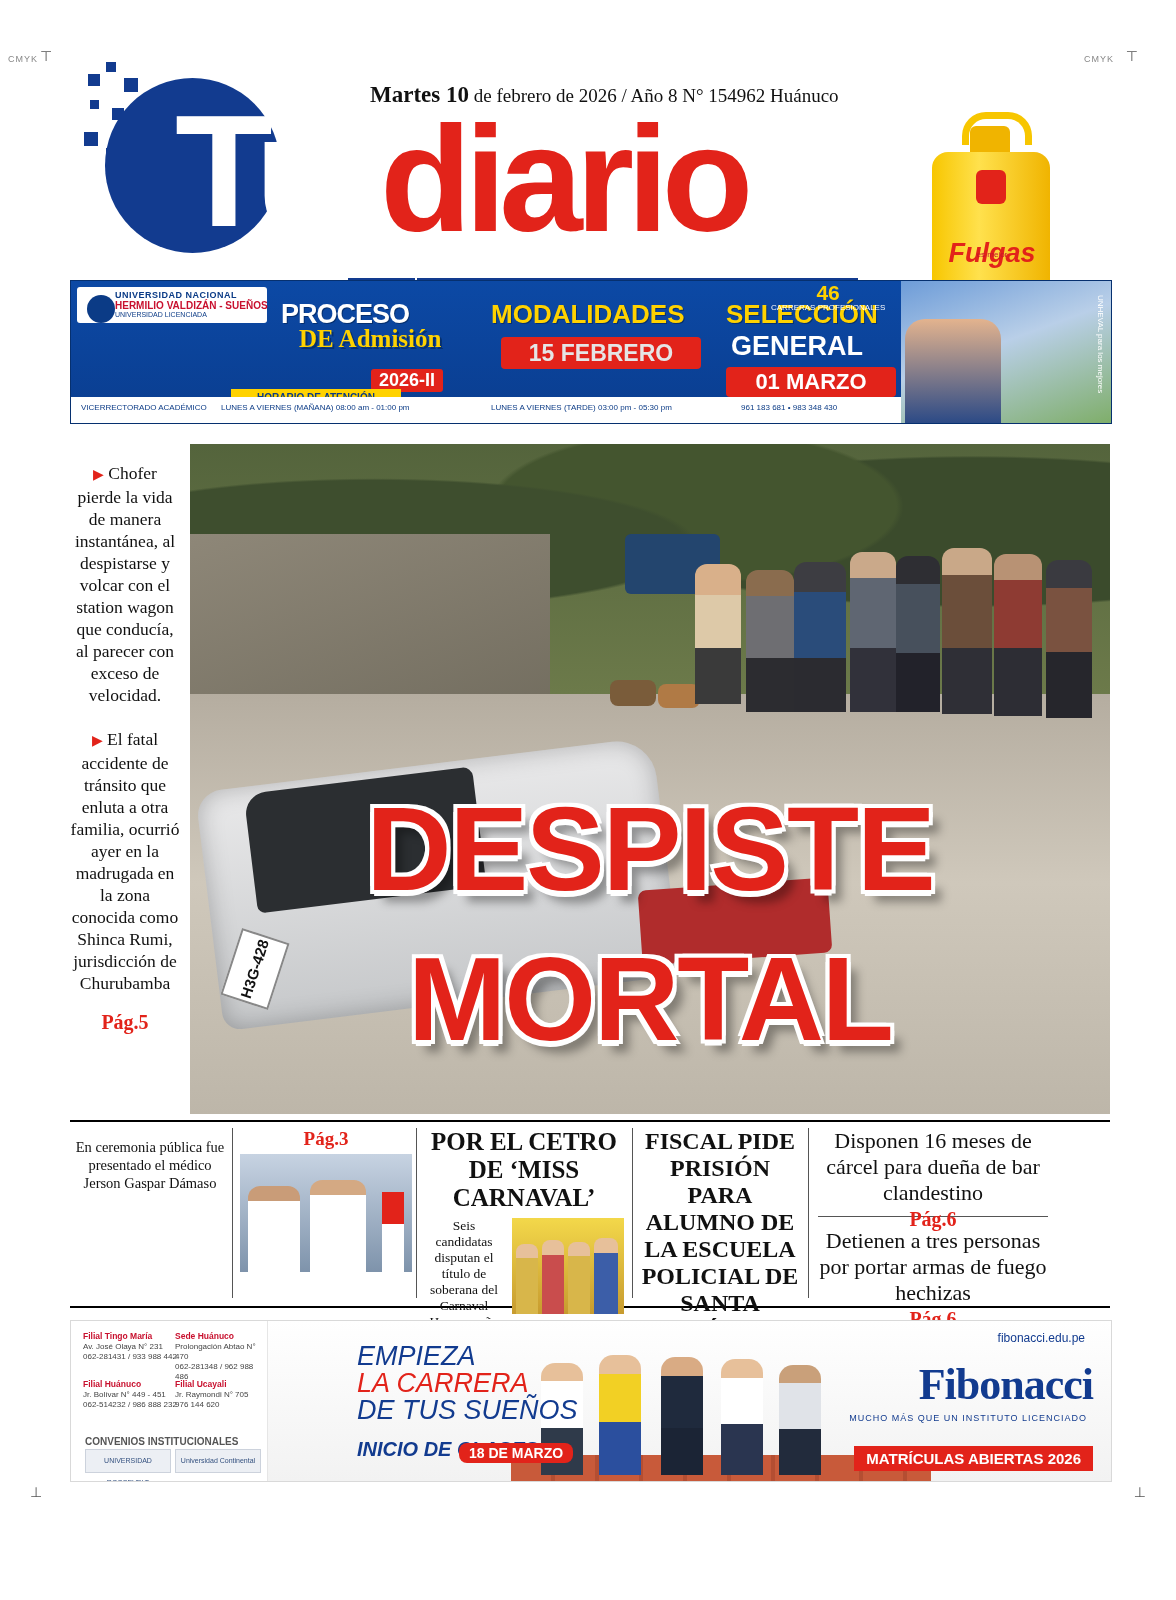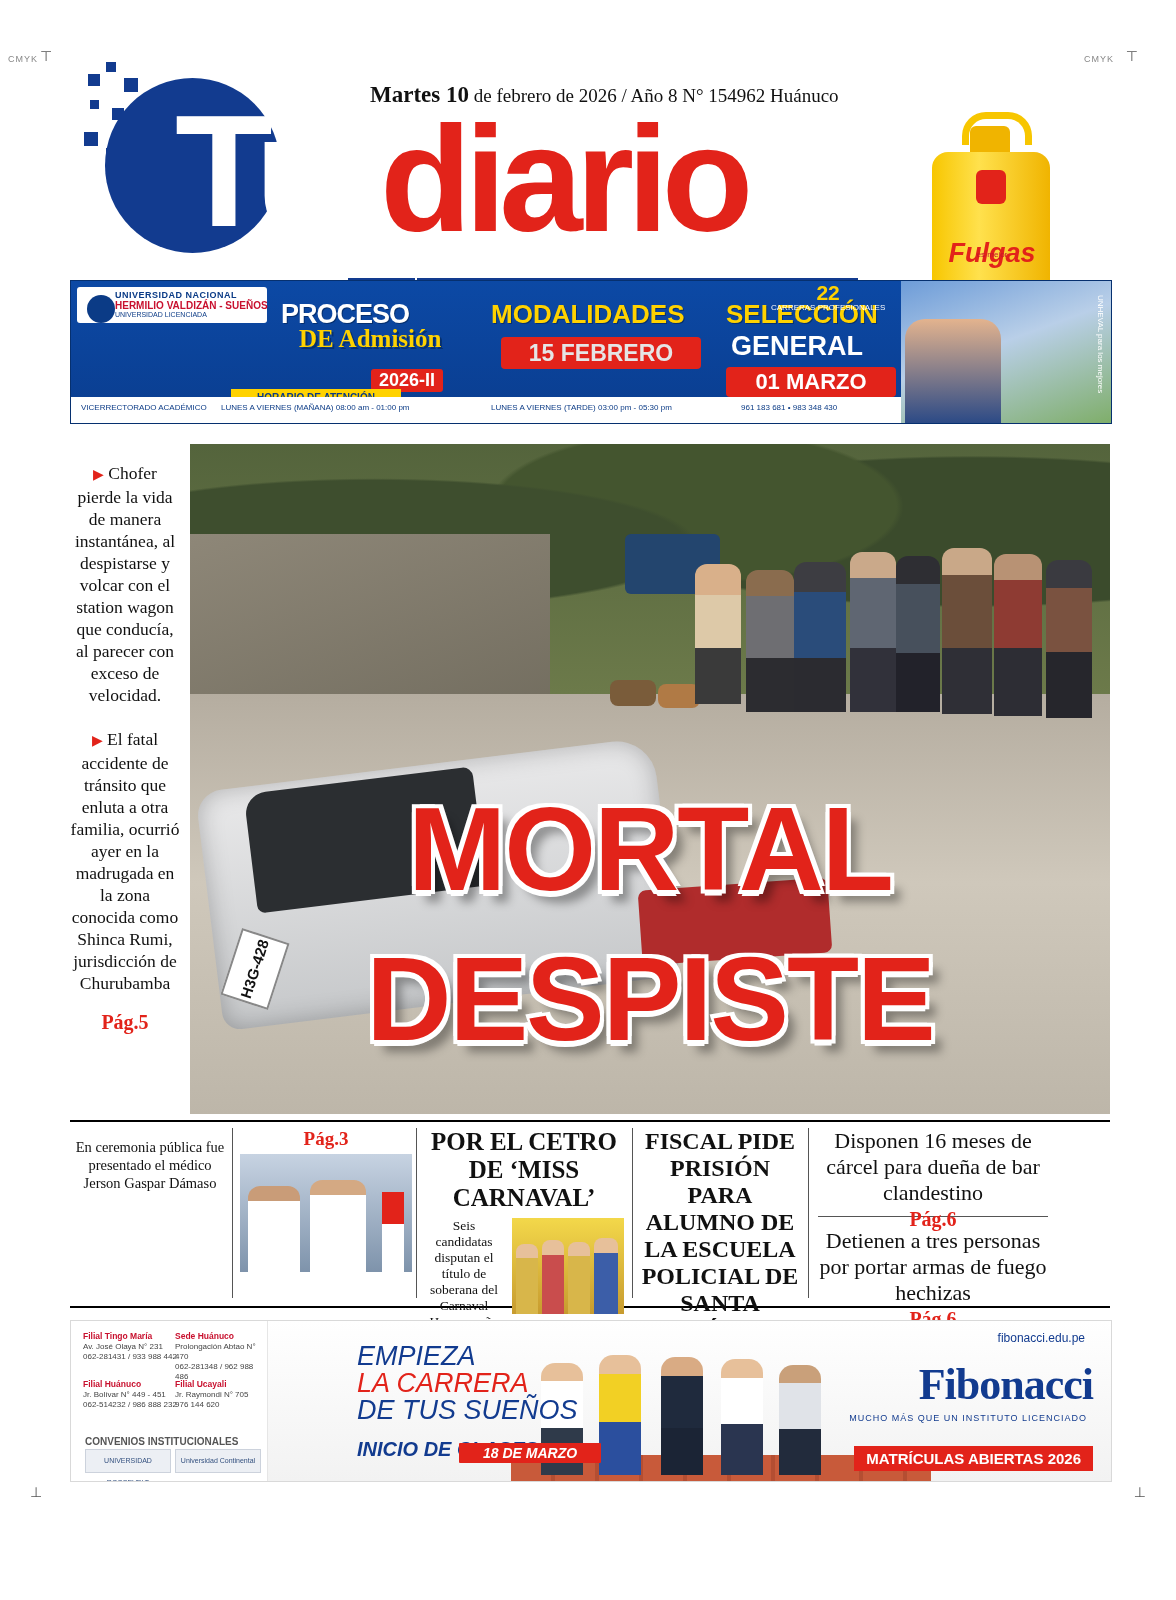--- a/index.html
+++ b/index.html
@@ -104,21 +104,21 @@
   .s6 .pag{color:#e2231a;font-weight:bold;font-size:20px;margin-top:2px;}
 
   
   .botad{position:absolute;left:70px;top:1320px;width:1040px;height:160px;background:linear-gradient(180deg,#ffffff,#f2f2f2);border:1px solid #d9d9d9;overflow:hidden;}
   .botad .redbar{position:absolute;left:0;top:0;width:196px;height:160px;background:#fff;border-right:1px solid #e6e6e6;}
   .fil{position:absolute;font-family:"Liberation Sans",sans-serif;font-size:8px;color:#444;line-height:10px;}
   .fil b{color:#c8102e;font-size:8.5px;}
   .empieza{position:absolute;left:286px;top:22px;font-family:"Liberation Sans",sans-serif;font-weight:normal;font-style:italic;font-size:27px;line-height:27px;color:#123b8f;}
   .empieza .red{color:#e2231a;}
   .inicio{position:absolute;left:286px;top:118px;font-family:"Liberation Sans",sans-serif;font-weight:bold;font-style:italic;font-size:20px;line-height:20px;color:#123b8f;}
-  .marzo-badge{position:absolute;left:388px;top:122px;background:#e2231a;color:#fff;font-family:"Liberation Sans",sans-serif;font-weight:bold;font-size:14px;padding:3px 24px;border-radius:1px;text-align:center;line-height:14px;font-style:italic;}
+  .marzo-badge{position:absolute;left:388px;top:122px;background:#e2231a;color:#fff;font-family:"Liberation Sans",sans-serif;font-weight:bold;font-size:14px;padding:3px 10px;border-radius:8px;text-align:center;line-height:14px;}
   .fibo{position:absolute;right:18px;top:38px;font-family:"Liberation Serif",serif;font-size:44px;color:#123b8f;font-weight:bold;letter-spacing:-1px;}
   .fibo-sub{position:absolute;right:24px;top:92px;font-family:"Liberation Sans",sans-serif;font-size:9px;color:#123b8f;letter-spacing:1px;}
   .fibo-url{position:absolute;right:26px;top:10px;font-family:"Liberation Sans",sans-serif;font-size:12px;color:#123b8f;}
   .matric{position:absolute;right:18px;bottom:10px;background:#e2231a;color:#fff;font-family:"Liberation Sans",sans-serif;font-weight:bold;font-size:15px;padding:4px 12px;}
   .runners{position:absolute;left:470px;top:28px;width:300px;height:126px;}
   .runner{position:absolute;bottom:0;width:42px;border-radius:14px 14px 0 0;}
   .track{position:absolute;left:440px;bottom:0;width:420px;height:26px;background:repeating-linear-gradient(90deg,#c85a3a 0 40px,#b44e32 40px 44px);}
   .conv{position:absolute;left:14px;bottom:34px;font-family:"Liberation Sans",sans-serif;font-size:10px;font-weight:bold;color:#555;}
   .convlogo{position:absolute;bottom:8px;height:22px;background:#eceff4;border:1px solid #ccd2dc;font-family:"Liberation Sans",sans-serif;font-size:7px;color:#33507f;text-align:center;line-height:22px;}
 </style>
@@ -189,21 +189,21 @@
     <div class="modal-box">
       <span class="modal-txt">MODALIDADES</span>
     </div>
     <div class="febrero">15 FEBRERO</div>
 
     <div class="seleccion">SELECCIÓN</div>
     <div class="general">GENERAL</div>
     <div class="marzo">01 MARZO</div>
 
     <div class="carreras">
-      <span class="n">22</span>
+      <span class="n">46</span>
       <span class="t">CARRERAS PROFESIONALES</span>
     </div>
 
     <div class="banner-foot">
       <div class="bf-txt" style="left:10px;top:6px;">VICERRECTORADO ACADÉMICO</div>
       <div class="bf-txt" style="left:150px;top:6px;">LUNES A VIERNES (MAÑANA)  08:00 am - 01:00 pm</div>
       <div class="bf-txt" style="left:420px;top:6px;">LUNES A VIERNES (TARDE)  03:00 pm - 05:30 pm</div>
       <div class="bf-txt" style="left:670px;top:6px;">961 183 681  •  983 348 430</div>
     </div>
     <div class="bf-txt" style="right:6px;bottom:30px;color:#fff;writing-mode:vertical-rl;">UNHEVAL para los mejores</div>
@@ -231,22 +231,22 @@
     <div class="person" style="left:505px;top:120px;width:46px;height:140px;background:linear-gradient(180deg,#d9b08a 0 22%,#ddc9a8 22% 60%,#3a3a3a 60%);"></div>
     <div class="person" style="left:556px;top:126px;width:48px;height:142px;background:linear-gradient(180deg,#8a6c4e 0 18%,#6e6e72 18% 62%,#2c2c30 62%);"></div>
     <div class="person" style="left:604px;top:118px;width:52px;height:150px;background:linear-gradient(180deg,#3d3d42 0 20%,#2a4c7a 20% 64%,#2b2b30 64%);"></div>
     <div class="person" style="left:660px;top:108px;width:46px;height:160px;background:linear-gradient(180deg,#caa98a 0 16%,#5f6672 16% 60%,#31313a 60%);"></div>
     <div class="person" style="left:706px;top:112px;width:44px;height:156px;background:linear-gradient(180deg,#2e2e33 0 18%,#47505c 18% 62%,#22222a 62%);"></div>
     <div class="person" style="left:752px;top:104px;width:50px;height:166px;background:linear-gradient(180deg,#c9a888 0 16%,#6b4e3a 16% 60%,#2f2f36 60%);"></div>
     <div class="person" style="left:804px;top:110px;width:48px;height:162px;background:linear-gradient(180deg,#b89274 0 16%,#8e3b33 16% 58%,#2d2d34 58%);"></div>
     <div class="person" style="left:856px;top:116px;width:46px;height:158px;background:linear-gradient(180deg,#3a3a40 0 18%,#7a5240 18% 58%,#26262c 58%);"></div>
 
     <div class="headline">
+      <div>DESPISTE</div>
       <div>MORTAL</div>
-      <div>DESPISTE</div>
     </div>
   </div>
 
   <div class="sep" style="left:70px;top:1120px;width:1040px;height:2px;"></div>
   <div class="sep" style="left:232px;top:1128px;width:1px;height:170px;background:#555;"></div>
   <div class="sep" style="left:416px;top:1128px;width:1px;height:170px;background:#555;"></div>
   <div class="sep" style="left:632px;top:1128px;width:1px;height:170px;background:#555;"></div>
   <div class="sep" style="left:808px;top:1128px;width:1px;height:170px;background:#555;"></div>
   <div class="sep" style="left:818px;top:1216px;width:230px;height:1px;background:#555;"></div>
   <div class="sep" style="left:70px;top:1306px;width:1040px;height:2px;"></div>

